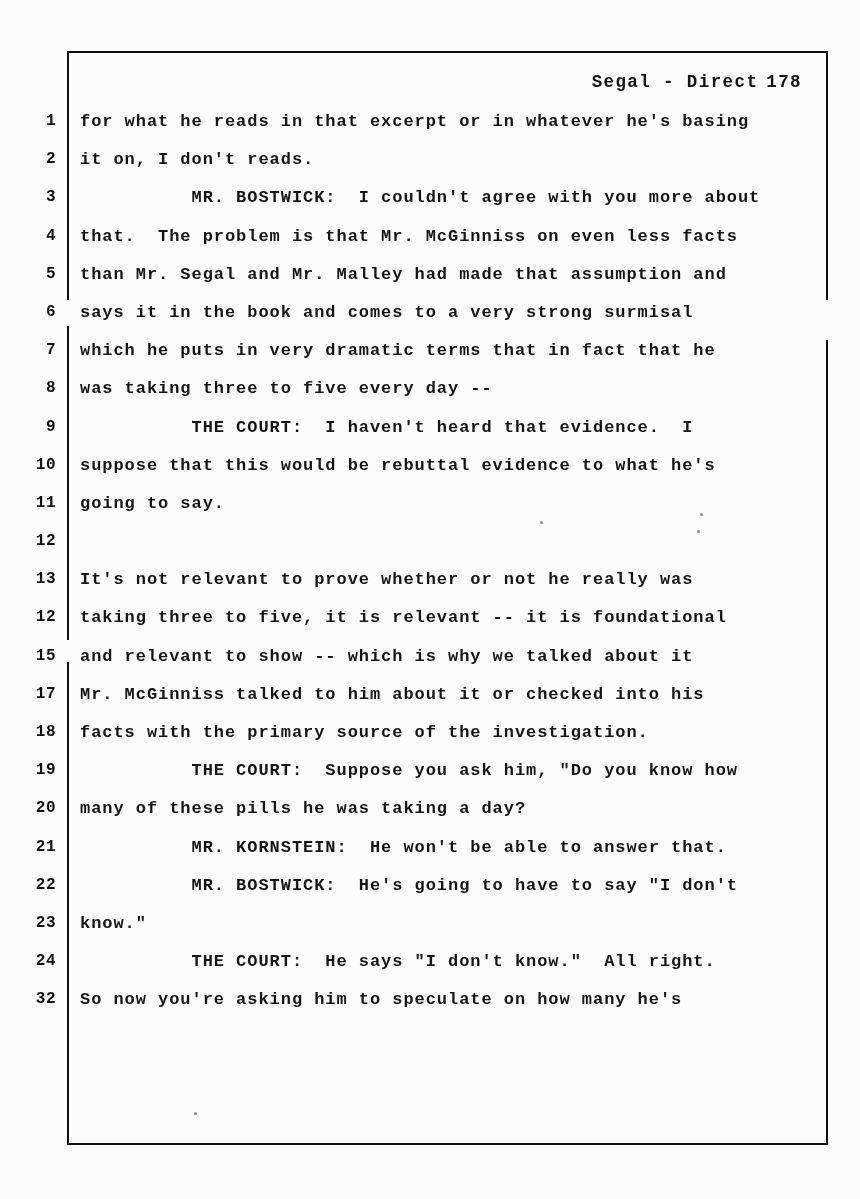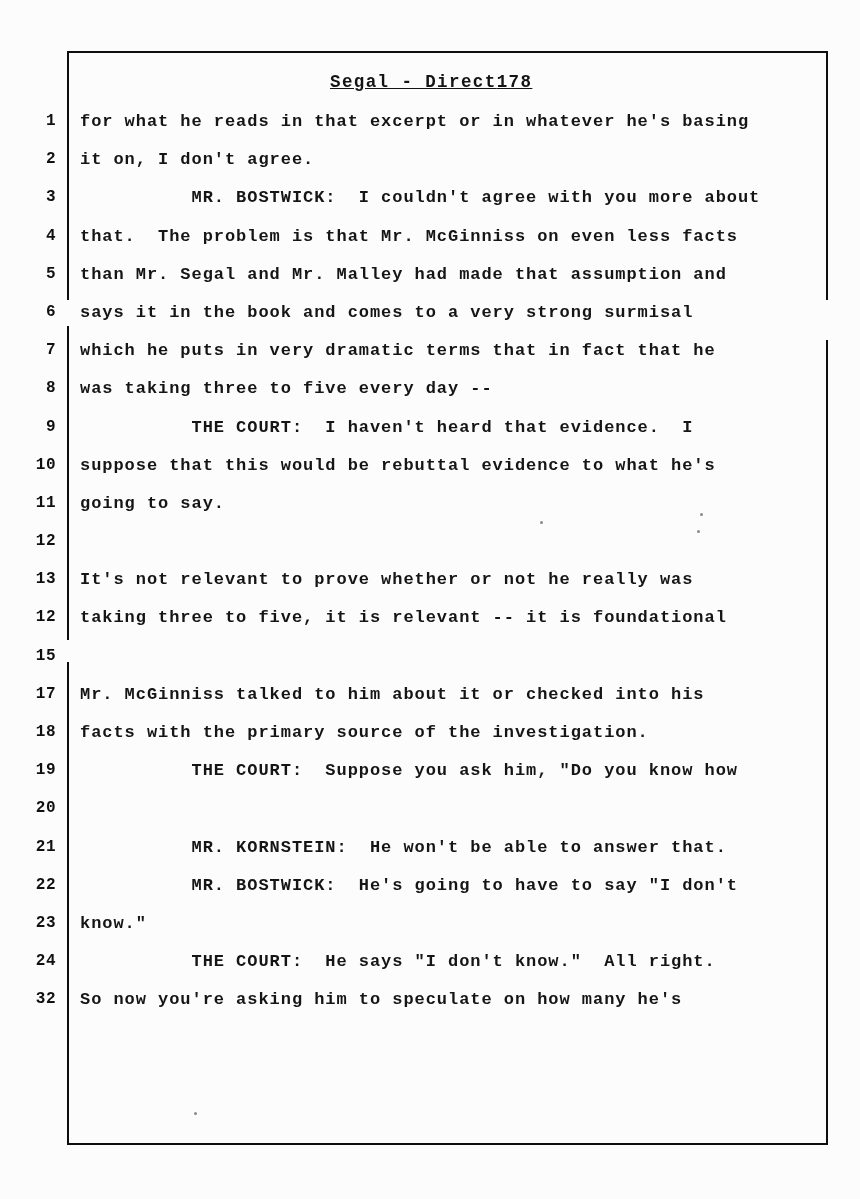--- a/index.html
+++ b/index.html
@@ -45,29 +45,28 @@
 
   
   #header {
     position: absolute;
     left: 80px;
     top: 72px;
     width: 724px;
     height: 28px;
     display: flex;
     align-items: baseline;
-    justify-content: flex-start;
+    justify-content: flex-end;
     font-size: 17.5px;
     letter-spacing: 1.4px;
     color: #141414;
     font-weight: 700;
-    text-decoration: underline;
   }
   #header .hdr-title { margin-left: 250px; }
-  #header .hdr-page  { margin-right: 2px; }
+  #header .hdr-page  { margin-right: 2px; margin-left: 8px; }
 
   
   #lines {
     position: absolute;
     left: 0;
     top: 112px;
     width: 860px;
   }
   .tline {
     position: relative;
@@ -127,21 +126,21 @@
     <span class="hdr-page">178</span>
   </div>
 
   <div id="lines">
       <div class="tline">
         <span class="lnum">1</span>
         <span class="ltext">for what he reads in that excerpt or in whatever he's basing</span>
       </div>
       <div class="tline">
         <span class="lnum">2</span>
-        <span class="ltext">it on, I don't agree.</span>
+        <span class="ltext">it on, I don't reads.</span>
       </div>
       <div class="tline">
         <span class="lnum">3</span>
         <span class="ltext">          MR. BOSTWICK:  I couldn't agree with you more about</span>
       </div>
       <div class="tline">
         <span class="lnum">4</span>
         <span class="ltext">that.  The problem is that Mr. McGinniss on even less facts</span>
       </div>
       <div class="tline">
@@ -178,35 +177,37 @@
       <div class="tline">
         <span class="lnum">13</span>
         <span class="ltext">It's not relevant to prove whether or not he really was</span>
       </div>
       <div class="tline">
         <span class="lnum">12</span>
         <span class="ltext">taking three to five, it is relevant -- it is foundational</span>
       </div>
       <div class="tline">
         <span class="lnum">15</span>
+        <span class="ltext">and relevant to show -- which is why we talked about it</span>
       </div>
       <div class="tline">
         <span class="lnum">17</span>
         <span class="ltext">Mr. McGinniss talked to him about it or checked into his</span>
       </div>
       <div class="tline">
         <span class="lnum">18</span>
         <span class="ltext">facts with the primary source of the investigation.</span>
       </div>
       <div class="tline">
         <span class="lnum">19</span>
         <span class="ltext">          THE COURT:  Suppose you ask him, "Do you know how</span>
       </div>
       <div class="tline">
         <span class="lnum">20</span>
+        <span class="ltext">many of these pills he was taking a day?</span>
       </div>
       <div class="tline">
         <span class="lnum">21</span>
         <span class="ltext">          MR. KORNSTEIN:  He won't be able to answer that.</span>
       </div>
       <div class="tline">
         <span class="lnum">22</span>
         <span class="ltext">          MR. BOSTWICK:  He's going to have to say "I don't</span>
       </div>
       <div class="tline">

